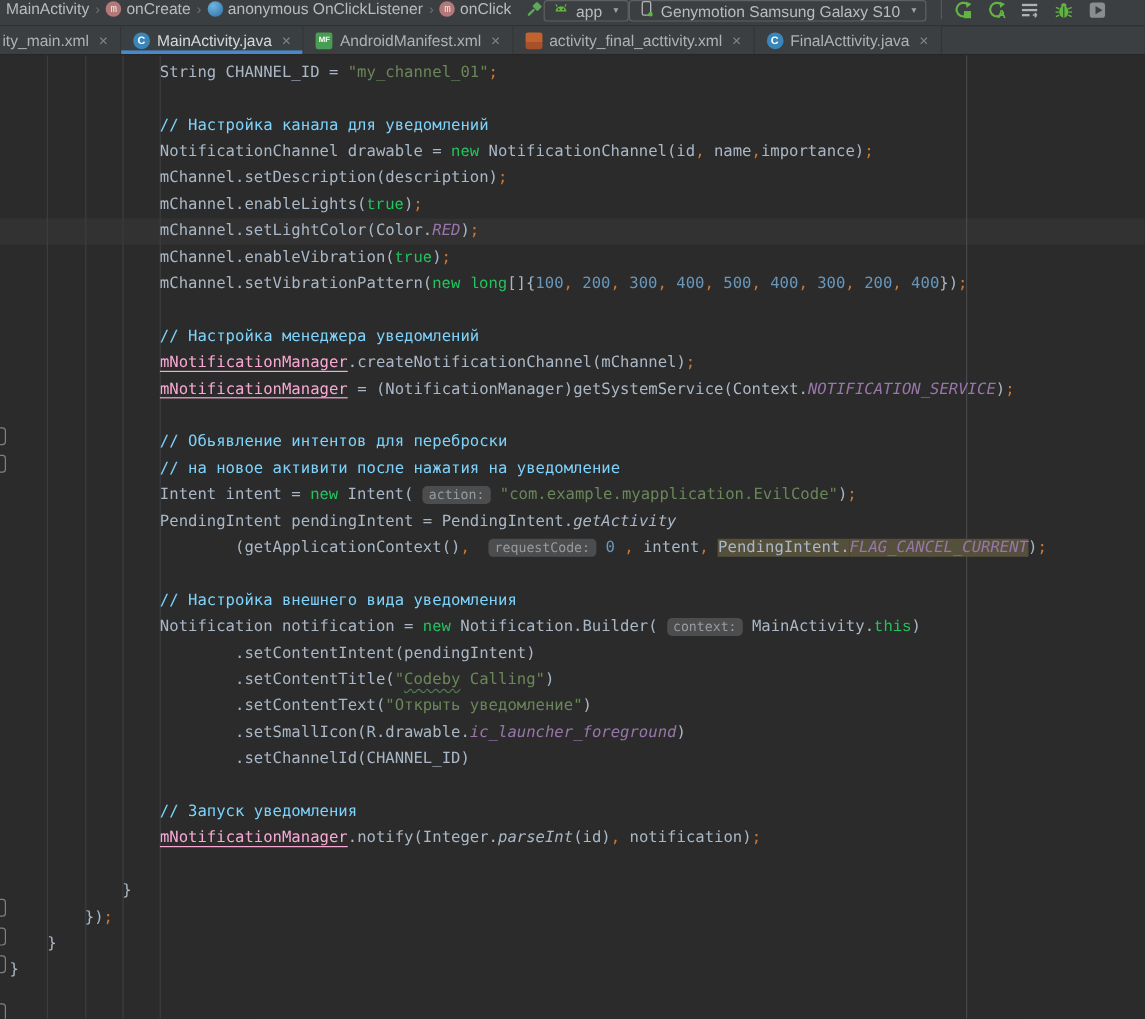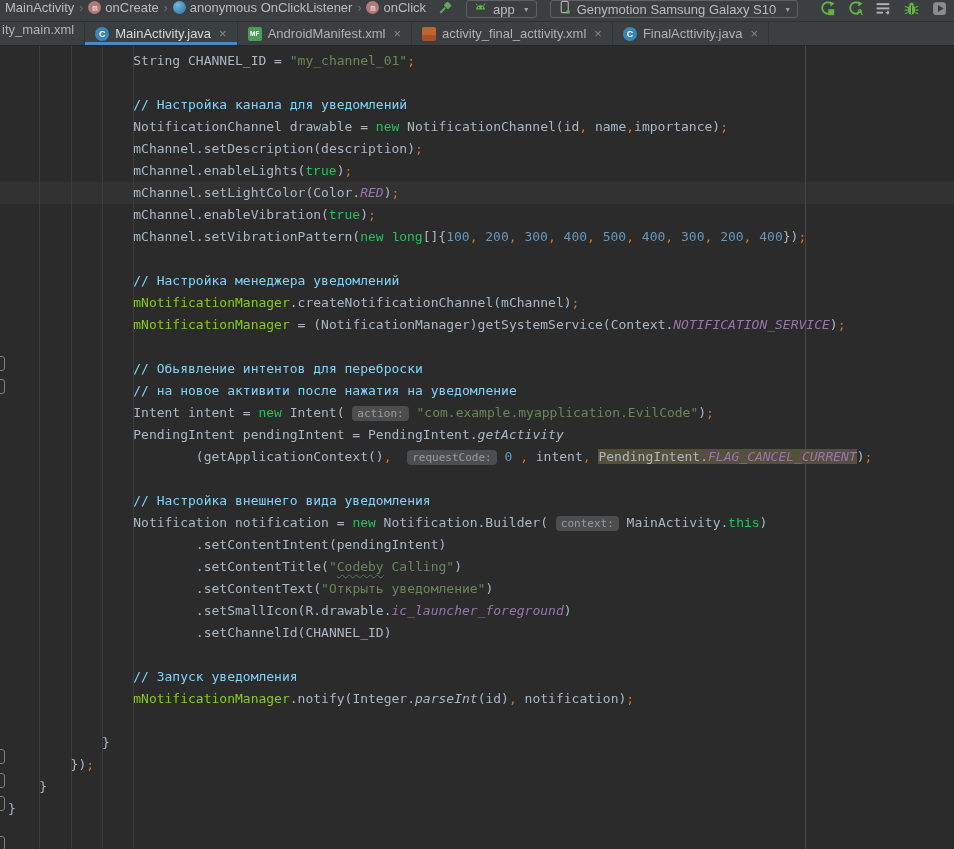--- a/index.html
+++ b/index.html
@@ -24,40 +24,40 @@
     width:13px; height:13px; border-radius:50%; display:inline-flex;
     align-items:center; justify-content:center; font-size:9px; color:#E8E8E8;
     font-family:"DejaVu Sans Mono",monospace;
   }
   .bc-icon.method { background:#B57878; }
   .bc-icon.anonymous-class {
     background:radial-gradient(circle at 35% 30%, #6FB6E2, #2D6E9E);
   }
   .hammer { margin-left:8px; display:flex; align-items:center; }
   .chip {
-    display:flex; align-items:center; gap:5px; height:18px; margin-left:13px;
+    display:flex; align-items:center; gap:5px; height:18px; 
     border:1px solid #5E6162; border-radius:3px; padding:0 6px; color:#BBBBBB;
   }
   .chip .arrow { color:#9FA2A4; font-size:7px; margin-left:3px; }
   .toolbar-sep { width:1px; height:16px; background:#55585A; margin:0 9px 0 12px; }
   .action-icons { display:flex; align-items:center; gap:11px; padding-right:6px; }
   .action-icons .ticon { width:17px; height:17px; display:inline-flex; align-items:center; justify-content:center; cursor:pointer; }
 
   
   .tabbar {
     position:absolute; top:22px; left:0; width:954px; height:24px;
     background:#3C3F41; display:flex; align-items:stretch;
     border-bottom:1px solid #262626; font-size:13px; white-space:nowrap;
   }
   .tab {
     position:relative; display:flex; align-items:center; gap:6px;
     padding:0 10px; color:#AFB1B3; background:#3C3F41;
     border-right:1px solid #323537; cursor:pointer;
   }
-  .tab:first-child { padding-left:2px;flex-direction:column; }
+  .tab:first-child { padding-left:2px; }
   .tab.active { background:#3A4042; color:#D8D8D8; }
   .tab-underline { position:absolute; left:0; right:0; bottom:0; height:3px; background:#4A88C7; }
   .tab-close { color:#84878A; font-size:13px; margin-left:2px; }
   .ficon {
     width:14px; height:14px; display:inline-flex; align-items:center; justify-content:center;
     font-size:8px; font-weight:bold; color:#FFF; border-radius:2px; flex:none;
     font-family:"Liberation Sans",sans-serif;
   }
   .ficon.java-class { border-radius:50%; background:#3A86B8; font-size:9px; }
   .ficon.manifest { background:#499C54; font-size:6.5px; }
@@ -75,21 +75,21 @@
     font-family:"DejaVu Sans Mono", monospace; font-size:13px; line-height:22px;
     color:#A9B7C6;
   }
   .line { height:22px; white-space:pre; }
   .pl  { color:#A9B7C6; }
   .kw  { color:#22c55e;font-family:Liberation Mono, monospace; }
   .str { color:#6A8759; }
   .num { color:#6897BB; }
   .cm  { color:#7dd3fc; }
   .pn  { color:#CC7832; }
-  .fld { color:#84cc16; text-underline-offset:3px; }
+  .fld { color:#f9a8d4; text-decoration:underline; text-underline-offset:3px; }
   .sf  { color:#9876AA; font-style:italic;margin-top:38px; }
   .sm  { color:#A9B7C6; font-style:italic; }
   .occ { background:#55503B; }
   .typo { text-decoration:underline wavy #4E8052 1px; text-underline-offset:3px; }
   .hint {
     background:#4B4D4F; color:#999B9D; border-radius:4px; padding:1px 5px;
     font-size:11px;
   }
   .fold-marker {
     position:absolute; left:-5px; width:10px; height:15px; z-index:3;

